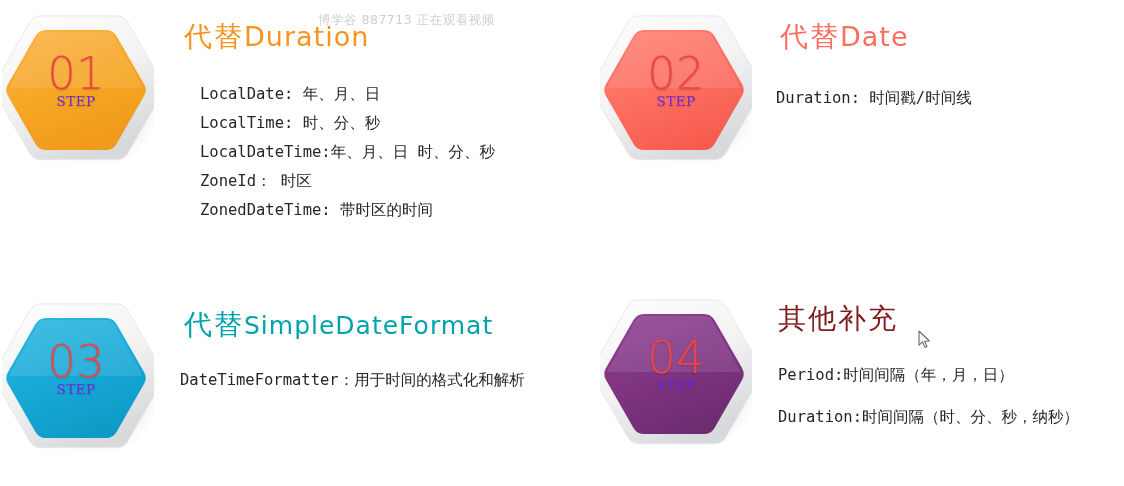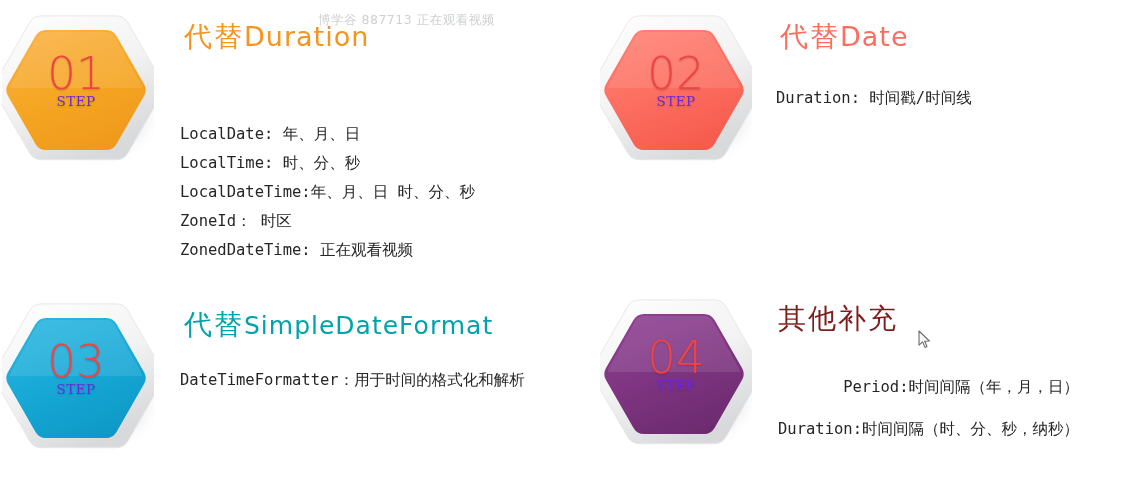--- a/index.html
+++ b/index.html
@@ -149,26 +149,26 @@
         <path d="M44 24 L104 24 Q110 24 113 29.5 L139 76 Q140 78 140 80 L8 80 Q8 78 9 76 L35 29.5 Q38 24 44 24 Z" fill="#ffffff" opacity="0.10"></path>
       </svg>
       <div class="num">01</div>
       <div class="steplabel">STEP</div>
     </div>
 
     <div class="heading" style="left:182px; top:14px; color:#f7941e;">
       <span class="cn">代替</span><span>Duration</span>
     </div>
 
-    <div class="lines" style="left:178px; top:72px; line-height:29px;margin-top:40px;">
+    <div class="lines" style="left:198px; top:72px; line-height:29px;">
       <span class="ln">LocalDate: 年、月、日</span>
       <span class="ln">LocalTime: 时、分、秒</span>
       <span class="ln">LocalDateTime:年、月、日  时、分、秒</span>
       <span class="ln">ZoneId： 时区</span>
-      <span class="ln">ZonedDateTime: 正在观看视频</span>
+      <span class="ln">ZonedDateTime: 带时区的时间</span>
     </div>
   </div>
 
   <div class="step" style="left:600px; top:8px;">
     <div class="badge">
       <svg width="152" height="160" viewBox="0 0 152 160" xmlns="http://www.w3.org/2000/svg">
         <defs>
           <linearGradient id="g2out" x1="0" y1="0" x2="0.55" y2="1">
             <stop offset="0" stop-color="#ffffff"></stop>
             <stop offset="0.55" stop-color="#f3f3f4"></stop>
@@ -267,21 +267,21 @@
         <path d="M44 24 L104 24 Q110 24 113 29.5 L139 76 Q140 78 140 80 L8 80 Q8 78 9 76 L35 29.5 Q38 24 44 24 Z" fill="#ffffff" opacity="0.10"></path>
       </svg>
       <div class="num">04</div>
       <div class="steplabel">STEP</div>
     </div>
 
     <div class="heading" style="left:178px; top:12px; color:#7f1d1d; font-size:24px; letter-spacing:3px;">
       <span class="cn">其他补充</span><span></span>
     </div>
 
-    <div class="lines" style="left:178px; top:74px; line-height:42px;text-align:right;">
+    <div class="lines" style="left:178px; top:62px; line-height:42px;">
       <span class="ln">Period:时间间隔（年，月，日）</span>
       <span class="ln">Duration:时间间隔（时、分、秒，纳秒）</span>
     </div>
   </div>
 
   <div class="cursor">
     <svg width="14" height="20" viewBox="0 0 14 20" xmlns="http://www.w3.org/2000/svg">
       <path d="M1 1 L1 15.2 L4.6 11.9 L7.0 17.4 L9.0 16.5 L6.7 11.2 L11.4 11.0 Z" fill="#f7f7f7" stroke="#6b6b6b" stroke-width="1.1" stroke-linejoin="round"></path>
     </svg>
   </div>

